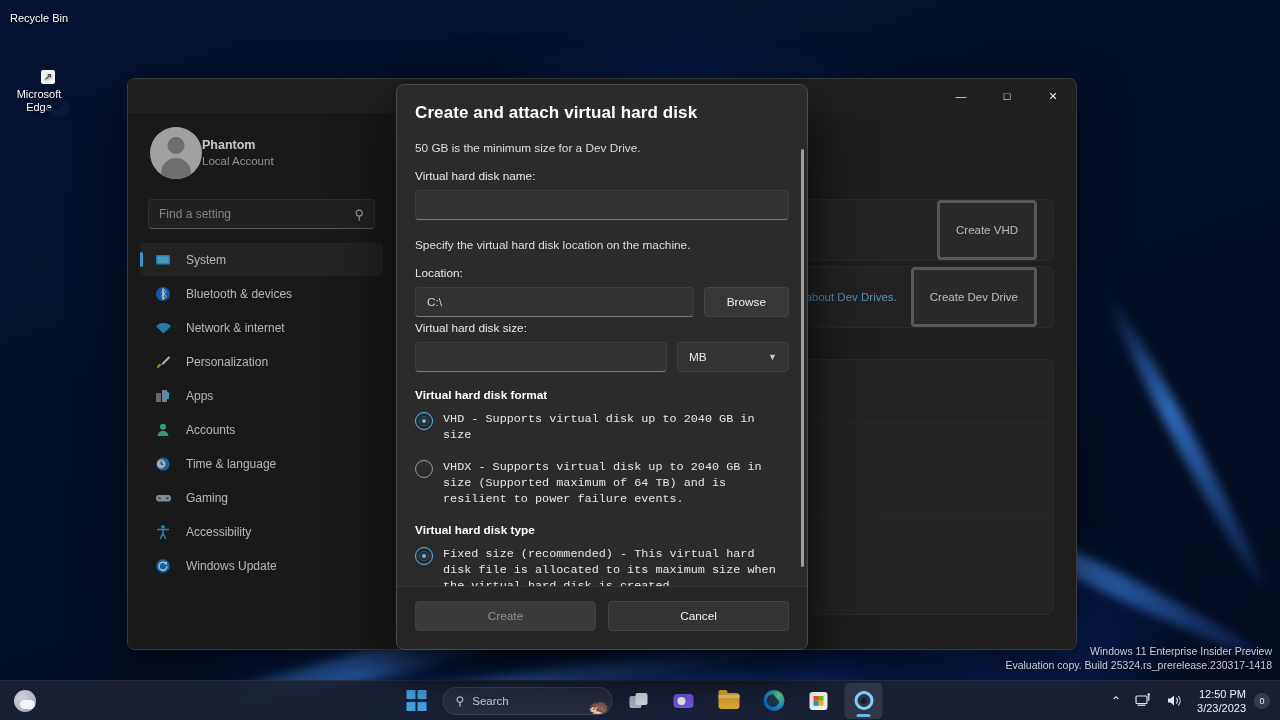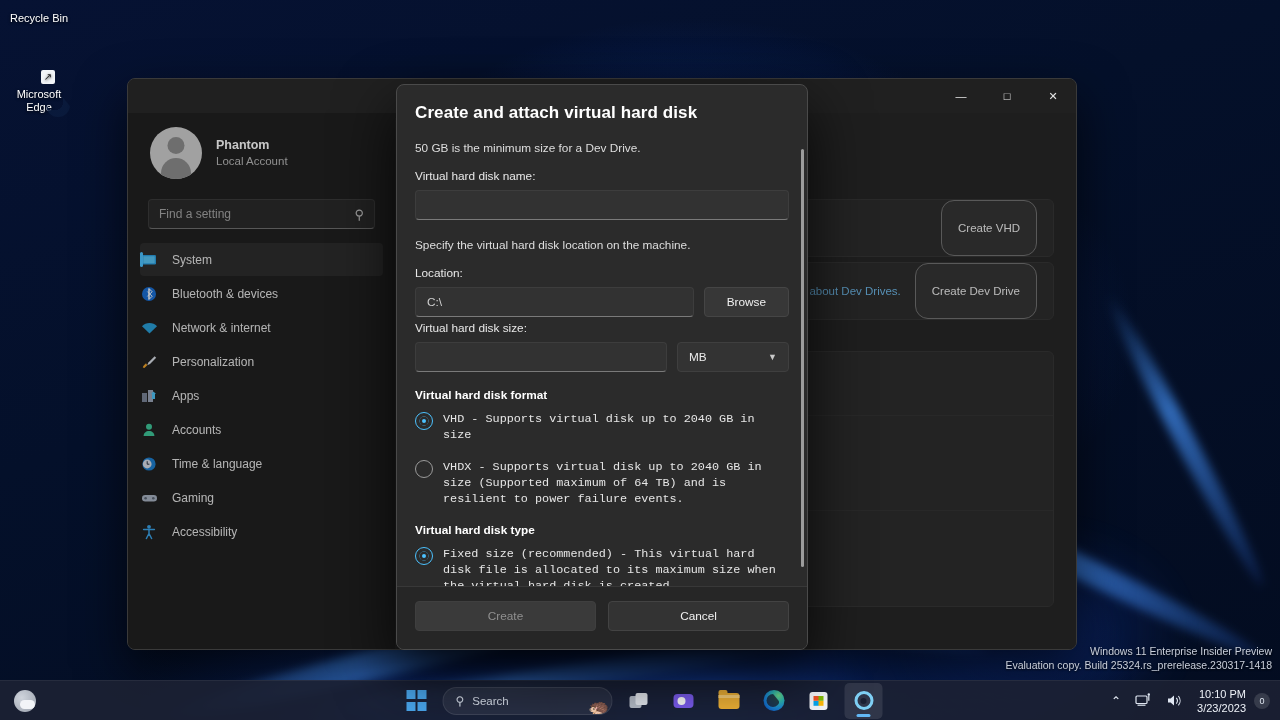--- a/index.html
+++ b/index.html
@@ -138,21 +138,21 @@
     display: flex; align-items: center; gap: 14px;
     height: 30px; padding-left: 8px; margin-top: -30px;
   }
   #back-arrow {
     width: 20px; height: 20px; color: #d8d8d8; font-size: 14px;
     display: flex; align-items: center; justify-content: center; cursor: default;
   }
   #settings-label { color: #e9e9e9; font-size: 12px; }
 
   #profile {
-    display: flex; align-items: center; gap: 14px;
+    display: flex; align-items: center; 
     padding: 14px 8px 10px 10px;
   }
   #avatar {
     width: 52px; height: 52px; border-radius: 50%;
     background: #cfcfcf; position: relative; flex: 0 0 52px;
     overflow: hidden;
   }
   #avatar::before {
     content: ""; position: absolute; left: 50%; top: 10px; transform: translateX(-50%);
     width: 17px; height: 17px; border-radius: 50%; background: #8e8e8e;
@@ -176,21 +176,21 @@
   }
   #search-input {
     flex: 1; background: transparent; border: 0; outline: none;
     color: #bfbfbf; font-size: 12px; font-family: inherit;
   }
   #search-input::placeholder { color: #a7a7a7; }
   #search-icon { color: #c9c9c9; font-size: 13px; }
 
   .nav-item {
     display: flex; align-items: center; gap: 14px;
-    height: 33px; margin-bottom: 1px;
+    height: 33px; padding-left: 14px; margin-bottom: 1px;
     border-radius: 4px; cursor: default; position: relative;
   }
   .nav-item.active { background: #2d2d2d; }
   .nav-item.active::before {
     content: ""; position: absolute; left: 0; top: 9px;
     width: 3px; height: 15px; border-radius: 2px; background: #4cc2ff;
   }
   .nav-label { color: #e6e6e6; font-size: 12px; }
   .nav-ico { width: 18px; height: 18px; display: flex; align-items: center; justify-content: center; font-size: 13px; }
 
@@ -209,22 +209,22 @@
     border-radius: 6px;
     margin-bottom: 5px;
     display: flex; align-items: center;
     padding: 0 16px;
     min-height: 58px;
   }
   .card .spacer { flex: 1; }
   .card-link { color: #6fb8e8; font-size: 11.5px; cursor: default; }
   .pill-btn {
     background: #353535;
-    border: 1px solid #737373;
-    border-radius: 13px;
+    border: 3px solid #737373;
+    border-radius: 4px;
     color: #ededed;
     font-size: 11.5px;
     padding: 21px 16px;
     cursor: default;
     white-space: nowrap;
   }
   .chev {
     width: 26px; text-align: center; color: #d8d8d8; font-size: 11px; margin-left: 6px;
   }
   .group { background: #2d2d2d; border: 1px solid #363636; border-radius: 6px; overflow: hidden; }
@@ -588,20 +588,30 @@
           <span class="nav-ico">
             <svg width="16" height="16" viewBox="0 0 16 16">
                 <circle cx="8" cy="2.8" r="1.9" fill="#3aa3e8"></circle>
                 <path d="M2.6 5.6h10.8M8 5.2v5M8 9.5l-2.6 5M8 9.5l2.6 5" stroke="#3aa3e8" stroke-width="1.5" fill="none" stroke-linecap="round"></path>
               </svg>
           </span>
           <span class="nav-label">Accessibility</span>
         </div>
 
 
+        <div class="nav-item">
+          <span class="nav-ico">
+            <svg width="16" height="16" viewBox="0 0 16 16">
+                <circle cx="8" cy="8" r="6.8" fill="#1b7fd6"></circle>
+                <path d="M11.4 6.1A4 4 0 1 0 12 8.2" stroke="#fff" stroke-width="1.3" fill="none"></path>
+                <path d="M11.9 3.4v2.9H9.1z" fill="#fff"></path>
+              </svg>
+          </span>
+          <span class="nav-label">Windows Update</span>
+        </div>
       </div>
     </div>
 
     <div id="content">
       <div style="height:78px"></div>
 
       <div class="card">
         <div class="spacer"></div>
         <button class="pill-btn">Create VHD</button>
       </div>
@@ -766,18 +776,18 @@
           <circle cx="13.8" cy="1.4" r="1.2" fill="#dfe6f1"></circle>
         </svg>
     </div>
     <div class="tray-btn">
       <svg width="17" height="15" viewBox="0 0 17 15">
           <path d="M2 5.5h2.6L8 2.6v10l-3.4-3H2z" fill="#dfe6f1"></path>
           <path d="M10.3 4.8a4.6 4.6 0 0 1 0 5.8M12.4 3a7.4 7.4 0 0 1 0 9.4" stroke="#dfe6f1" stroke-width="1.1" fill="none"></path>
         </svg>
     </div>
     <div id="tb-clock">
-      <div>10:10 PM</div>
+      <div>12:50 PM</div>
       <div>3/23/2023</div>
     </div>
     <div id="tb-notif">0</div>
   </div>
 </div>
 
 </body></html>

